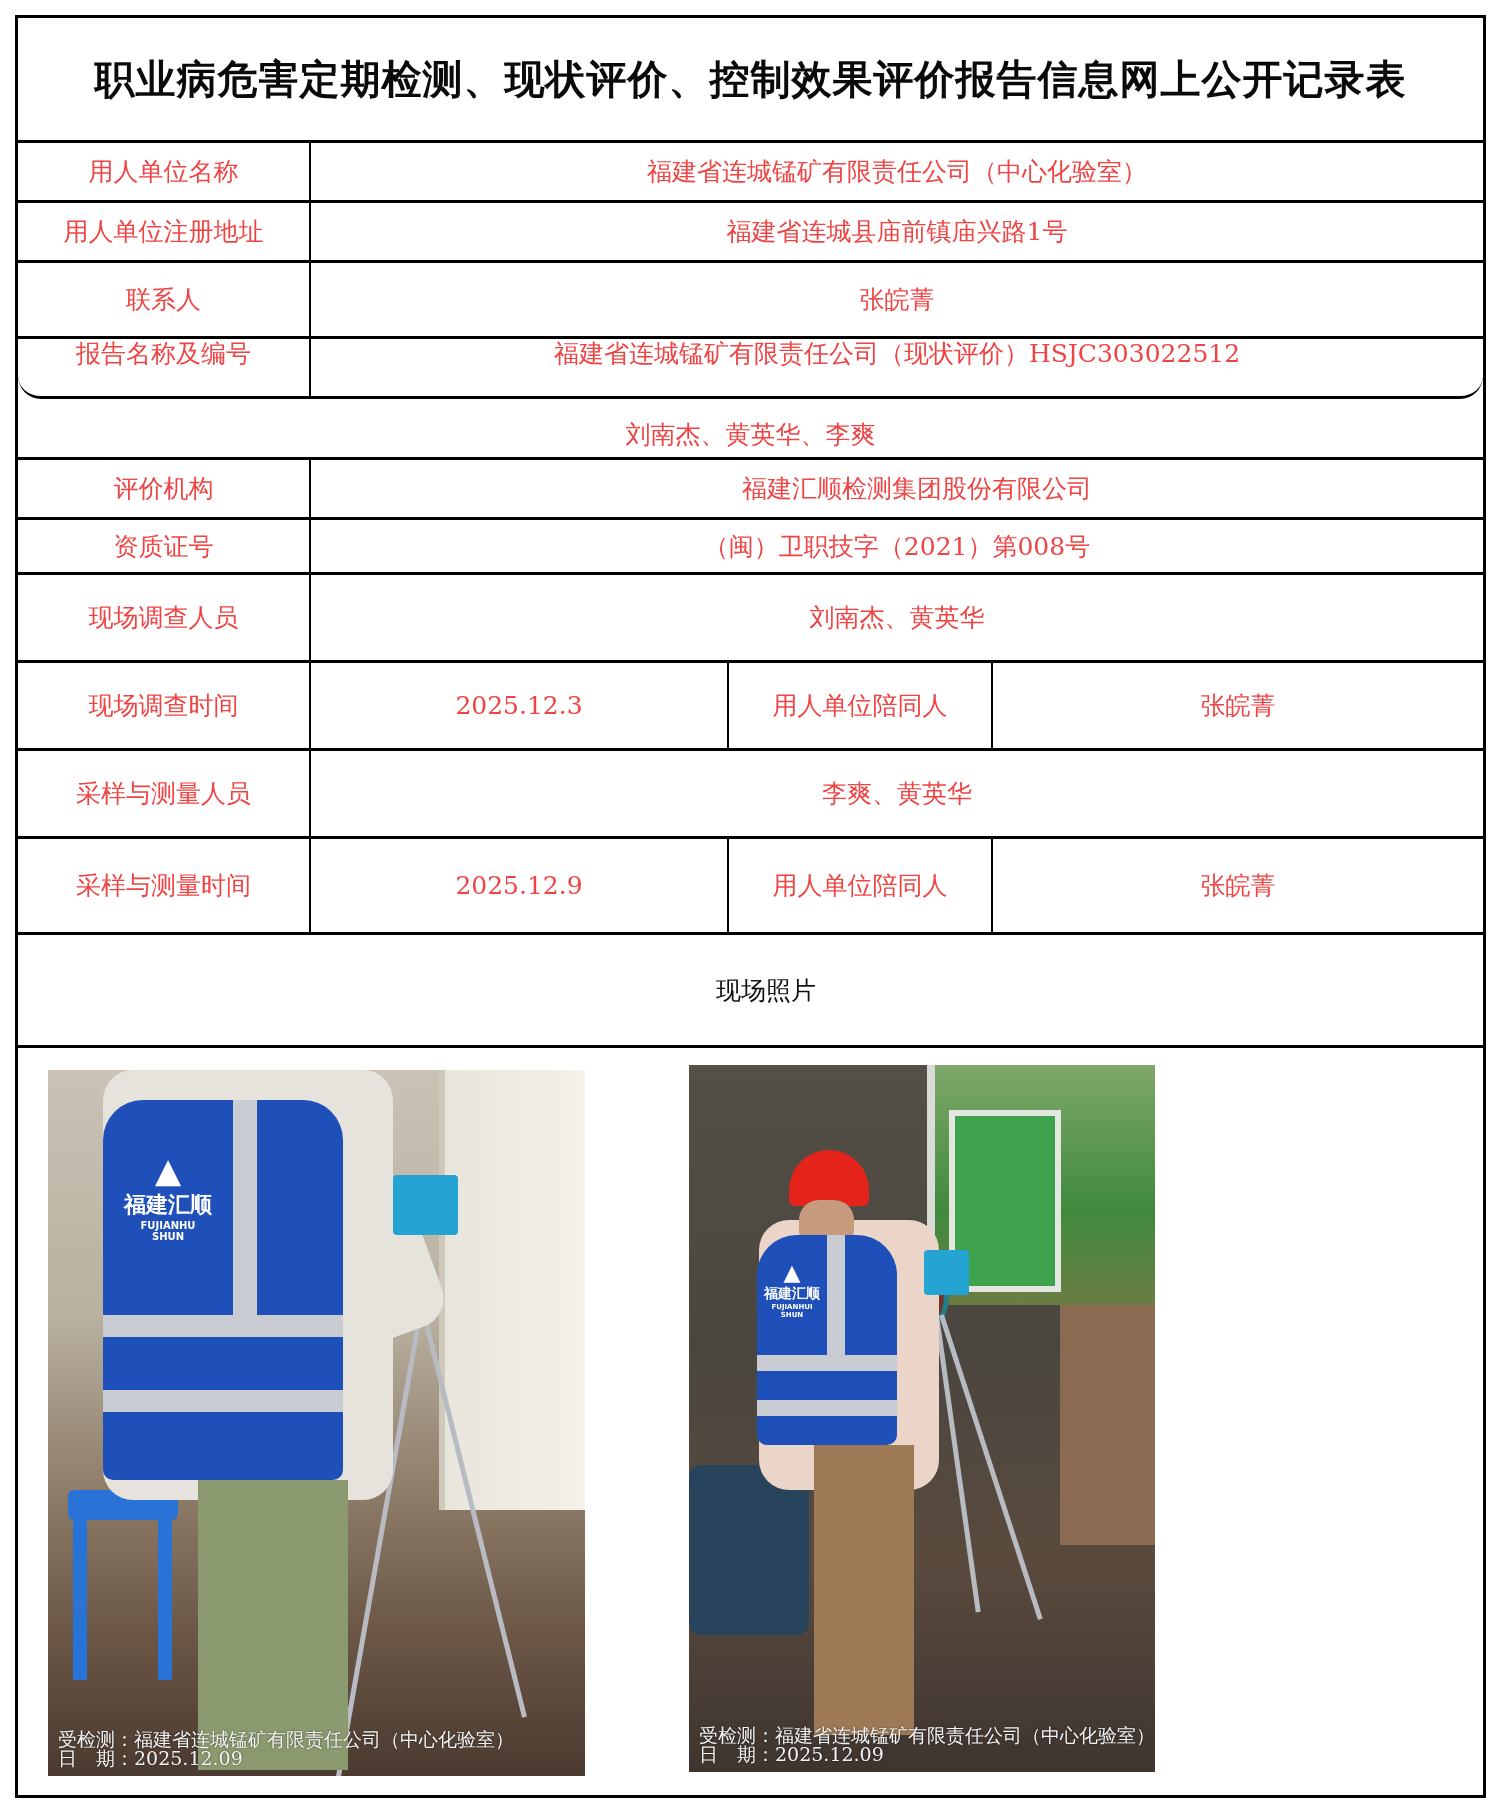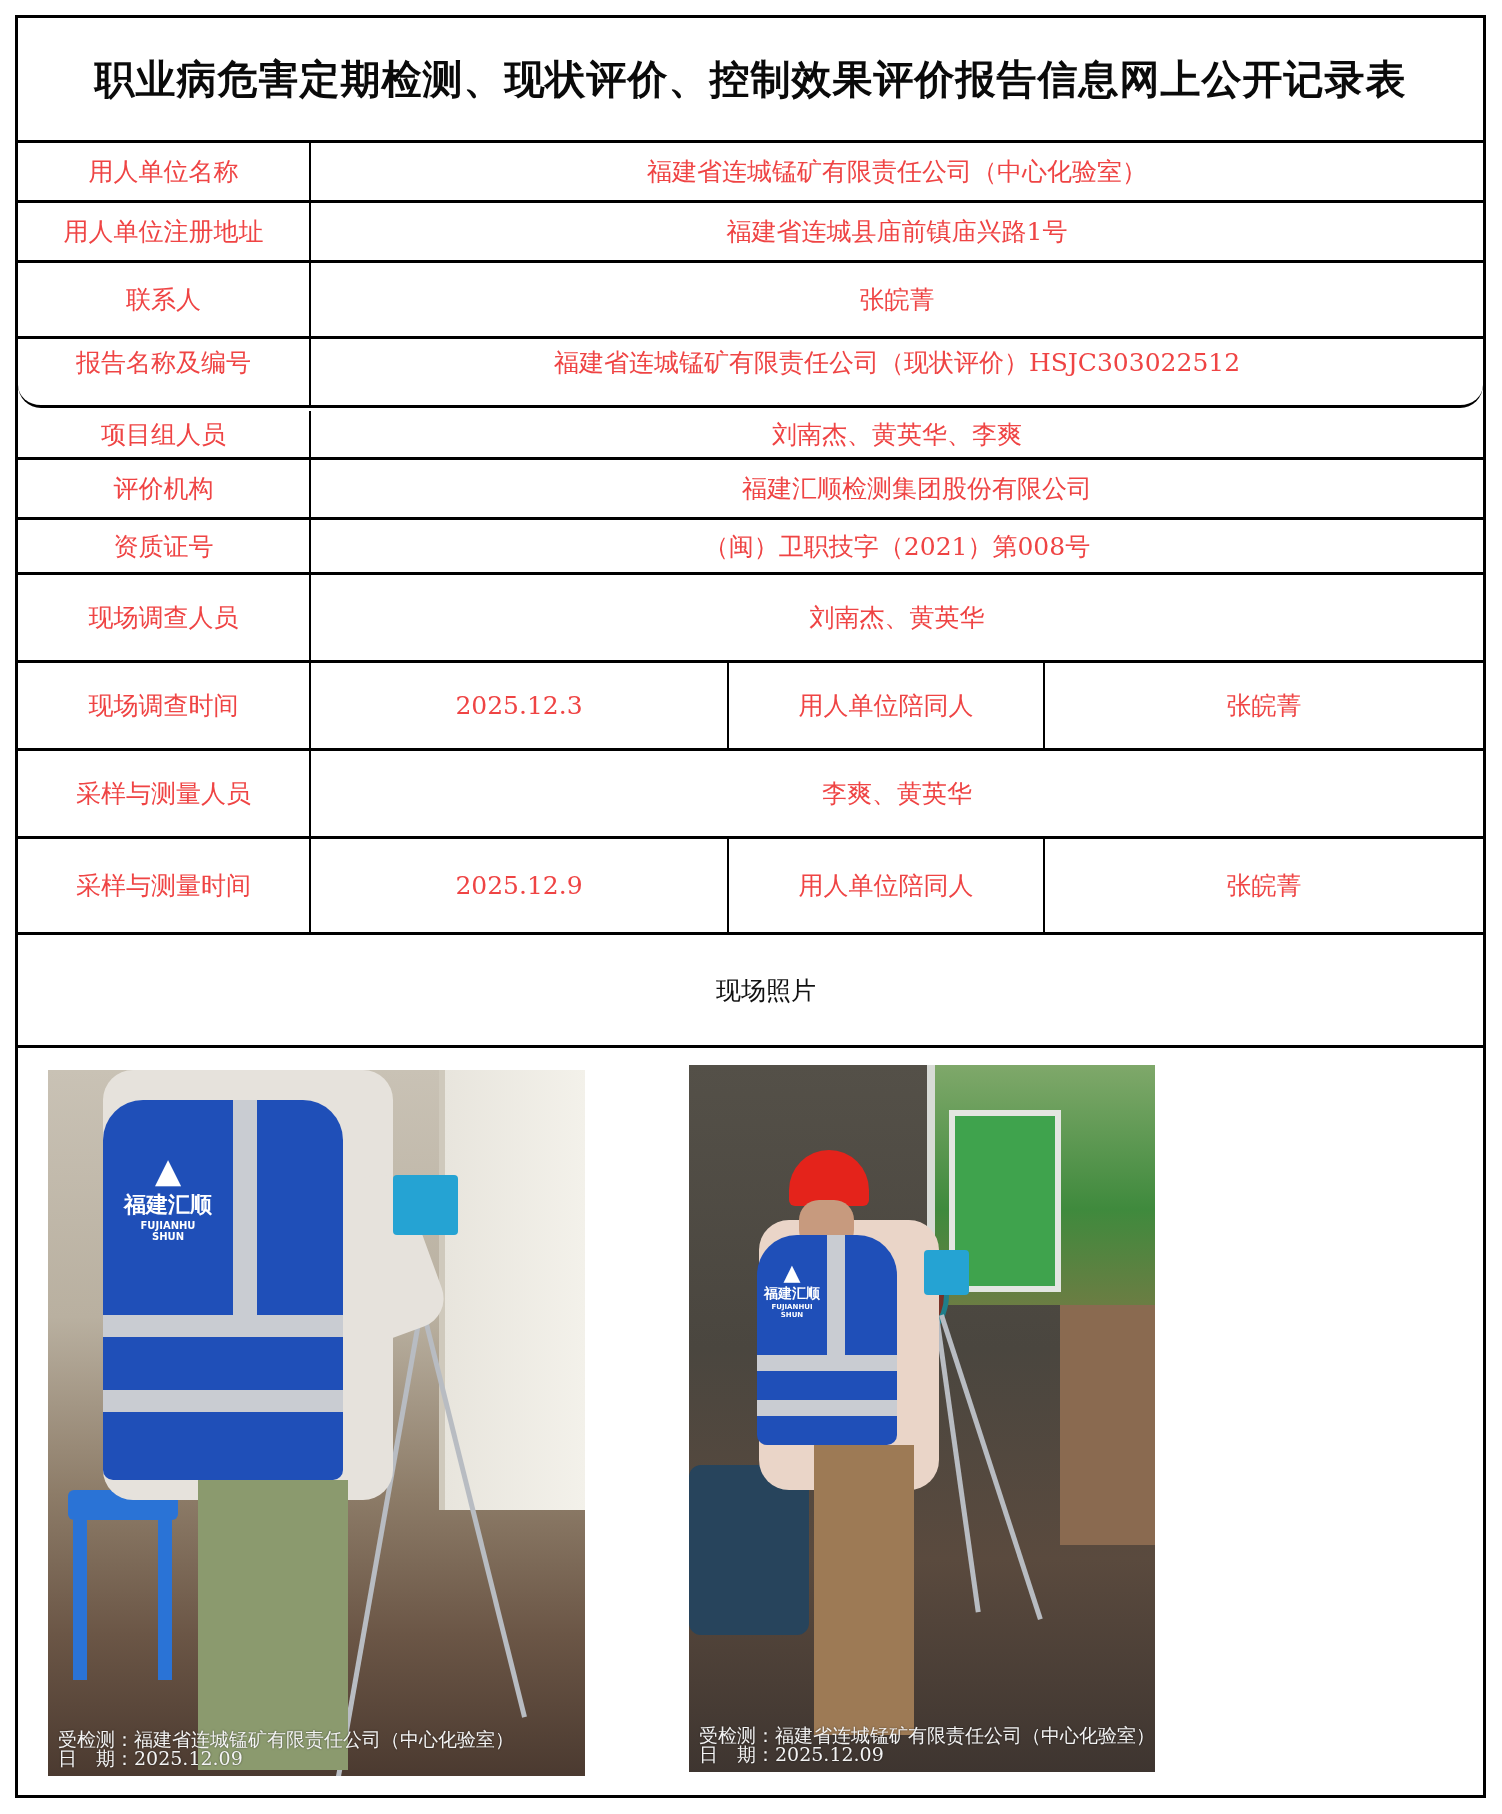--- a/index.html
+++ b/index.html
@@ -5,21 +5,21 @@
     html, body { margin: 0; padding: 0; background: #ffffff; }
     body { width: 1502px; height: 1814px; position: relative; font-family: "DejaVu Serif", "Liberation Serif", serif; color: #111; }
     .sheet { position: absolute; left: 15px; top: 15px; width: 1471px; height: 1783px; border: 3px solid #000; box-sizing: border-box; }
     .row { position: absolute; left: 0; right: 0; border-bottom: 3px solid #000; box-sizing: border-box; display: flex; }
     .title-row { top: 0; height: 125px; align-items: center; justify-content: center; }
     .title { font-size: 40px; font-weight: bold; letter-spacing: 1px; color: #0a0a0a; }
     .cell { display: flex; align-items: center; justify-content: center; box-sizing: border-box; height: 100%; font-size: 25px; color: #ef4444; text-align: center; }
     .label { width: 293px; border-right: 2px solid #000; }
     .value { flex: 1; }
     .c2 { width: 418px; border-right: 2px solid #000; }
-    .c3 { width: 316px; border-right: 2px solid #000; }
+    .c3 { width: 264px; border-right: 2px solid #000; }
     .c4 { flex: 1; }
     .photo-header { align-items: center; justify-content: center; font-size: 25px; padding-left: 31px; }
     .photos { position: absolute; left: 0; right: 0; top: 1027px; bottom: 0; }
     .photo { position: absolute; overflow: hidden; }
     .photo1 { left: 30px; top: 25px; width: 537px; height: 706px;
       background: linear-gradient(180deg, #c9c2b5 0%, #b9b0a0 35%, #8d7c68 60%, #6b5646 80%, #4b3a30 100%); }
     .photo2 { left: 671px; top: 20px; width: 466px; height: 707px;
       background: linear-gradient(180deg, #545048 0%, #4a463f 40%, #5a4a3e 70%, #3e3530 100%); }
     .win { position: absolute; right: 0; top: 0; width: 220px; height: 240px; background: linear-gradient(180deg, #7fa86a, #3f8a3d 60%, #6b7d43); border-left: 8px solid #d8dbd6; }
     .win .frame { position: absolute; left: 14px; top: 45px; width: 100px; height: 170px; background: #3fa34d; border: 6px solid #e3e6e1; }
@@ -54,27 +54,26 @@
   <div class="row" style="top:185px;height:60px;">
     <div class="cell label">用人单位注册地址</div>
     <div class="cell value">福建省连城县庙前镇庙兴路1号</div>
   </div>
 
   <div class="row" style="top:245px;height:76px;">
     <div class="cell label">联系人</div>
     <div class="cell value">张皖菁</div>
   </div>
 
-  <div class="row" style="top:302px;height:88px;border-radius:23px;">
+  <div class="row" style="top:293px;height:88px;border-radius:23px;">
     <div class="cell label">报告名称及编号</div>
     <div class="cell value">福建省连城锰矿有限责任公司（现状评价）HSJC303022512</div>
   </div>
 
   <div class="row" style="top:393px;height:49px;">
-    <div class="cell label">项目组人员</div>
     <div class="cell value">刘南杰、黄英华、李爽</div>
   </div>
 
   <div class="row" style="top:442px;height:60px;gap:40px;">
     <div class="cell label">评价机构</div>
     <div class="cell value">福建汇顺检测集团股份有限公司</div>
   </div>
 
   <div class="row" style="top:502px;height:55px;">
     <div class="cell label">资质证号</div>

